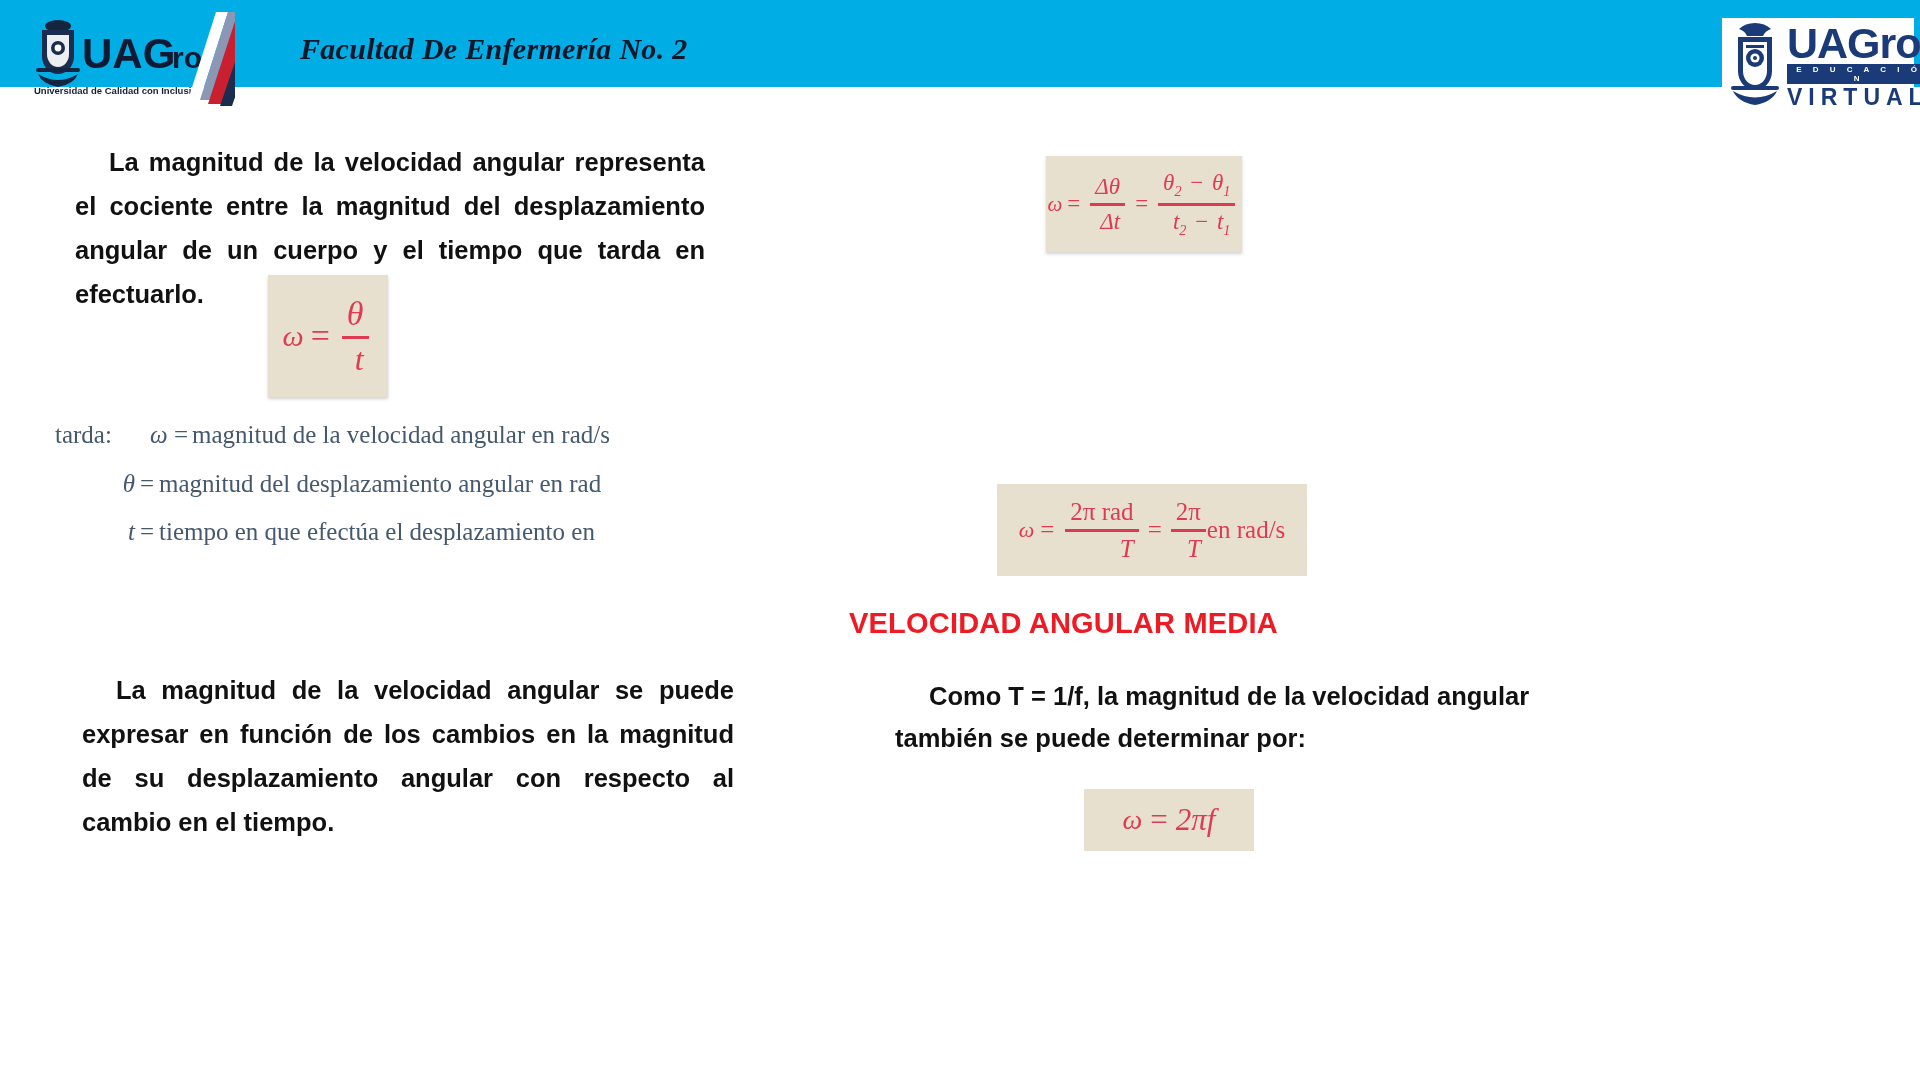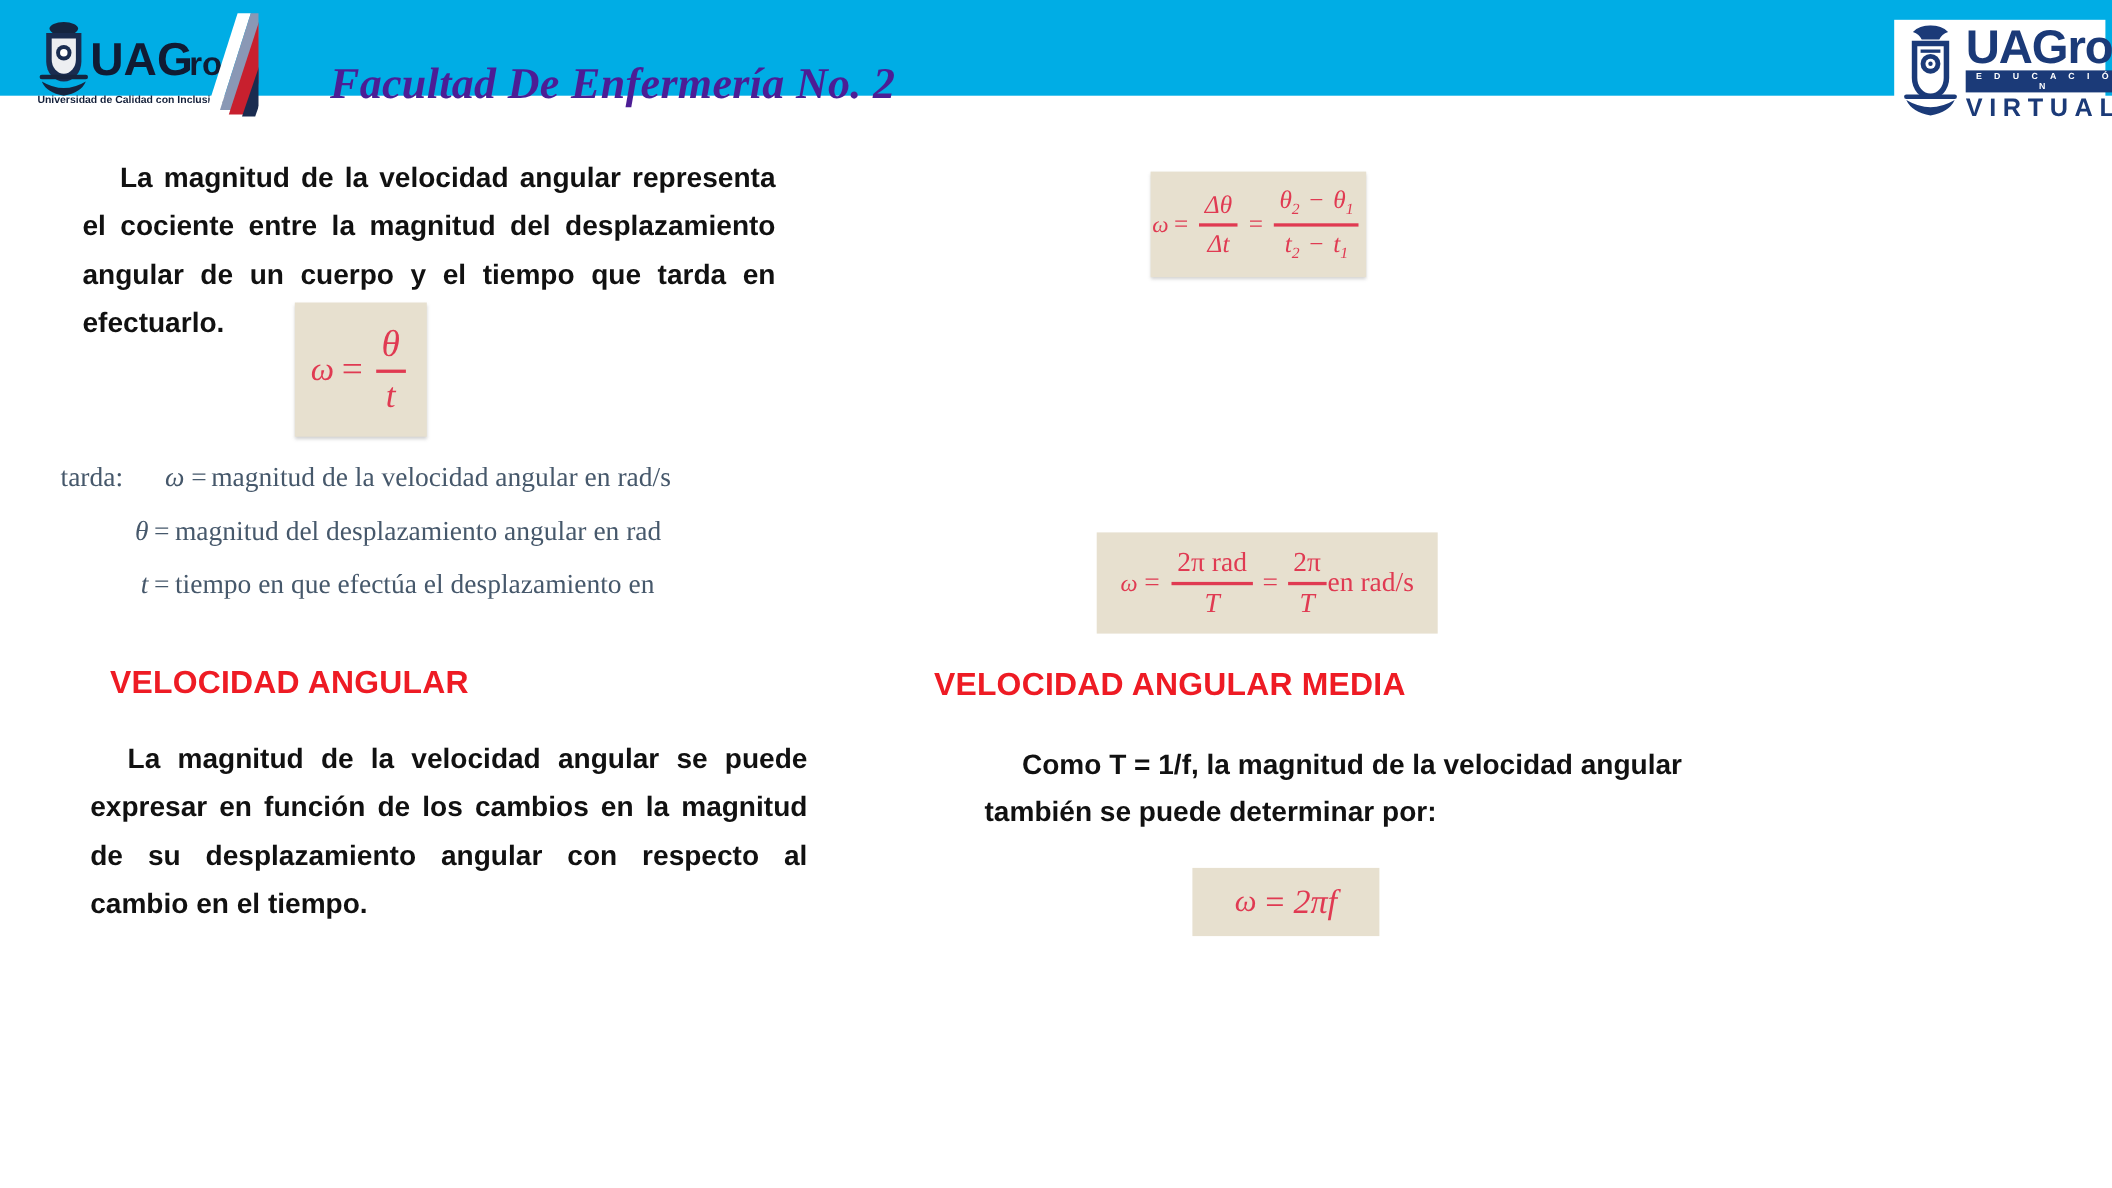--- a/index.html
+++ b/index.html
@@ -19,24 +19,23 @@
   .header-underline{
     position:absolute;left:0;top:124px;width:1920px;height:6px;background:#ffffff;
   }
   .uagro-logo{
     position:absolute;left:20px;top:8px;width:215px;height:104px;
   }
   .header-title{
     position:absolute;left:300px;top:32px;
     font-family:"Liberation Serif", serif;
     font-style:italic;font-weight:700;
-    font-size:40px;color:#4c1d95;
+    font-size:30px;color:#0f172a;
     letter-spacing:0.3px;
     white-space:nowrap;
-    margin-top:20px;
   }
   .virtual-logo{
     position:absolute;left:1722px;top:18px;
     width:192px;height:96px;background:#ffffff;
     display:flex;align-items:center;
   }
   .virtual-shield{width:60px;height:86px;margin-left:3px;flex:0 0 auto;}
   .virtual-text{
     margin-left:2px;display:flex;flex-direction:column;justify-content:center;
   }
@@ -73,21 +72,21 @@
 
   
   .fbox{
     background:#e7e0cf;
     display:flex;align-items:center;justify-content:center;
     font-family:"Liberation Serif", serif;
     color:#e03a52;
   }
   .fbox-shadow{box-shadow:0 2px 3px rgba(120,120,120,.35);}
   .frac{
-    display:inline-flex;flex-direction:column;align-items:center;
+    display:inline-flex;flex-direction:column;align-items:flex-end;
     vertical-align:middle;margin:0 5px;
   }
   .frac .num,.frac .den{padding:0 5px;line-height:1.12;white-space:nowrap;}
   .frac .bar{
     width:100%;height:3px;background:#e03a52;margin:3px 0;
   }
   .eq{display:inline-flex;align-items:center;}
   .it{font-style:italic;}
   .sub{font-size:0.62em;vertical-align:sub;font-style:italic;}
 
@@ -199,21 +198,20 @@
       <span class="donde-text">magnitud del desplazamiento angular en rad</span>
     </div>
 
     <div class="donde-row" style="margin-left:56px;margin-bottom:2px;">
       <span style="width:24px;flex:0 0 auto;text-align:right;" class="it">t</span>
       <span style="width:24px;flex:0 0 auto;text-align:center;">=</span>
       <span class="donde-text">tiempo en que efectúa el desplazamiento en</span>
     </div>
   </div>
 
-  <div class="section-head" style="position:absolute;left:100px;top:481px;">VELOCIDAD ANGULAR</div>
 
   <div class="para" style="position:absolute;left:62px;top:544px;width:652px;margin-left:20px;">
     <span class="indent"></span><span>La magnitud de la velocidad angular se puede expresar en función de los cambios en la magnitud de su desplazamiento angular con respecto al cambio en el tiempo.</span>
   </div>
 </div>
 
 <div class="col-right">
 
   <div class="fbox fbox-shadow" style="position:absolute;left:116px;top:32px;width:196px;height:96px;">
     <div class="eq" style="font-size:23px;">

